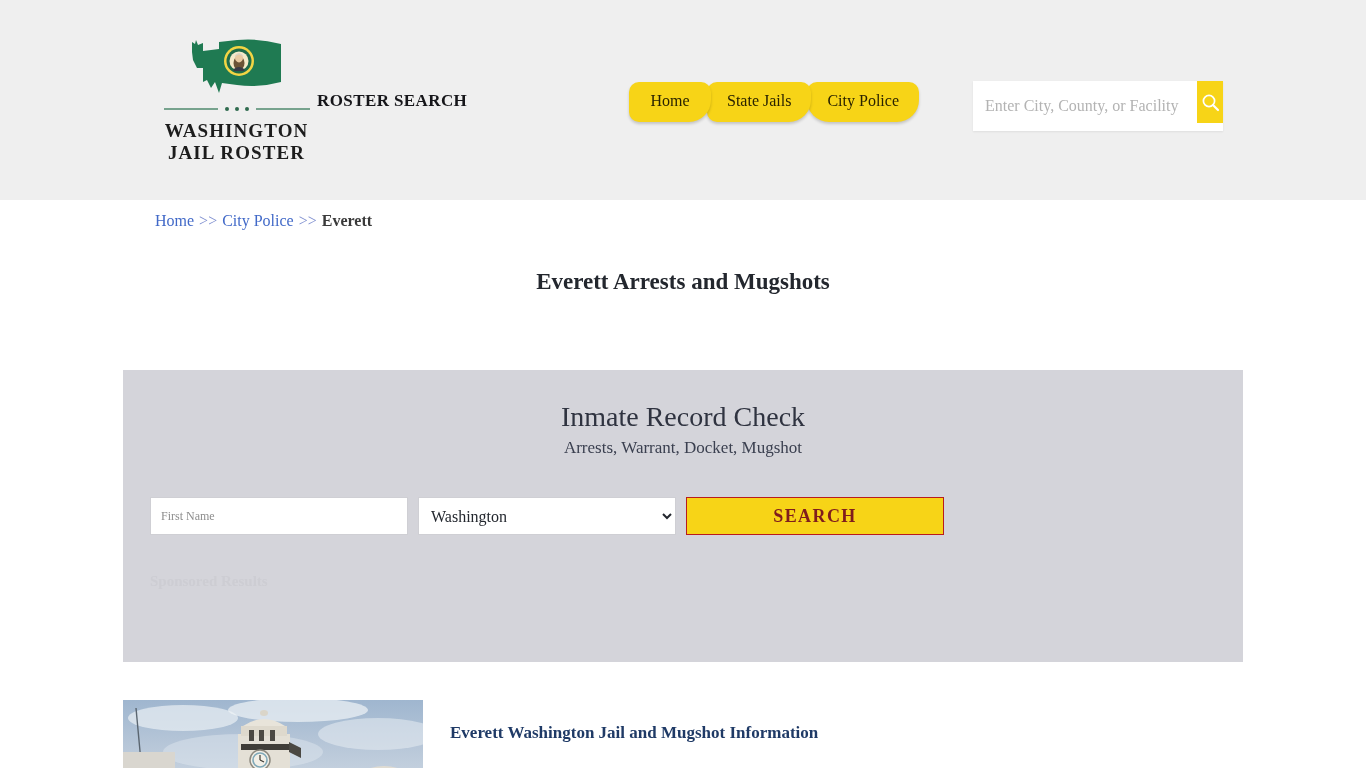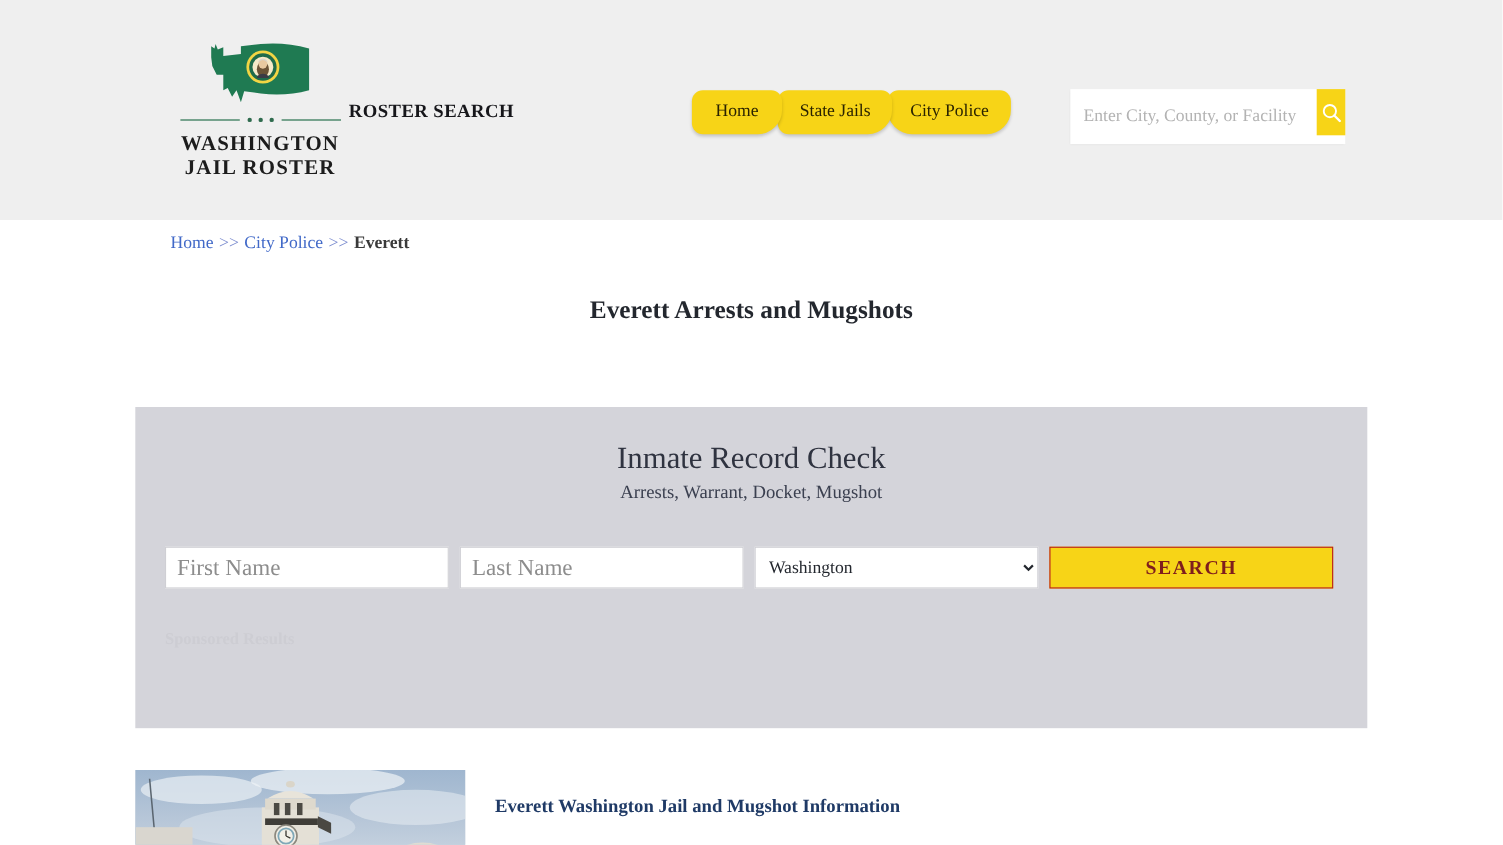--- a/index.html
+++ b/index.html
@@ -183,21 +183,21 @@
     display: flex;
     margin-top: 39px;
     padding: 0 27px;
     gap: 10px;
   }
   .widget-form input[type=text] {
     height: 38px;
     border: 1px solid #cfcfd4;
     background: #fff;
     font-family: "Liberation Serif", "DejaVu Serif", serif;
-    font-size: 21px;
+    font-size: 12px;
     color: #333;
     padding: 0 10px;
     outline: none;
   }
   .widget-form input[type=text]::placeholder { color: #8d8d8d; }
   .f-first { width: 258px; }
   .f-last  { width: 258px; }
   .f-state {
     width: 258px;
     height: 38px;
@@ -319,21 +319,20 @@
   </div>
 
   <div class="page-title">Everett Arrests and Mugshots</div>
 
   <div class="widget">
     <div class="widget-title">Inmate Record Check</div>
     <div class="widget-sub">Arrests, Warrant, Docket, Mugshot</div>
 
     <div class="widget-form">
       <input class="f-first" type="text" placeholder="First Name" style="">
-      <input class="f-last" type="text" placeholder="Last Name" style="">
       <select class="f-state">
         <option>Washington</option>
       </select>
       <button class="f-search">SEARCH</button>
     </div>
 
     <div class="sponsored">Sponsored Results</div>
   </div>
 
   <div class="lower">

